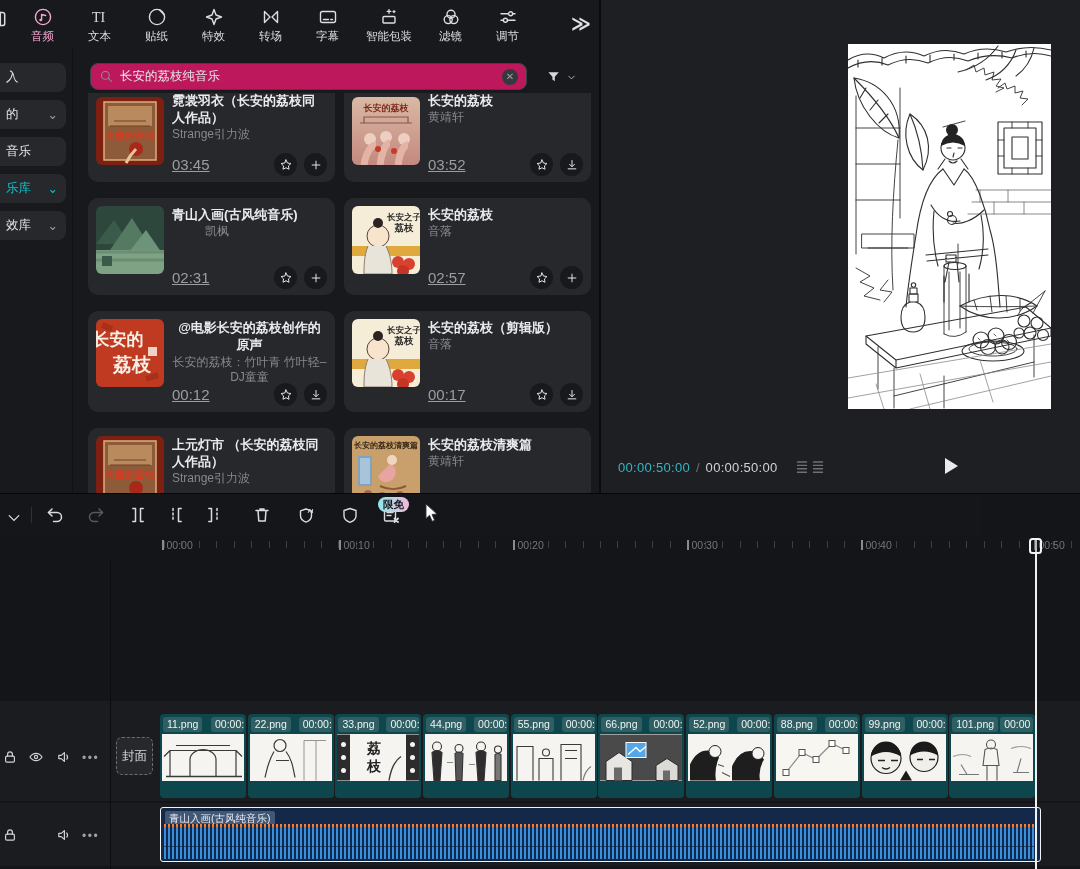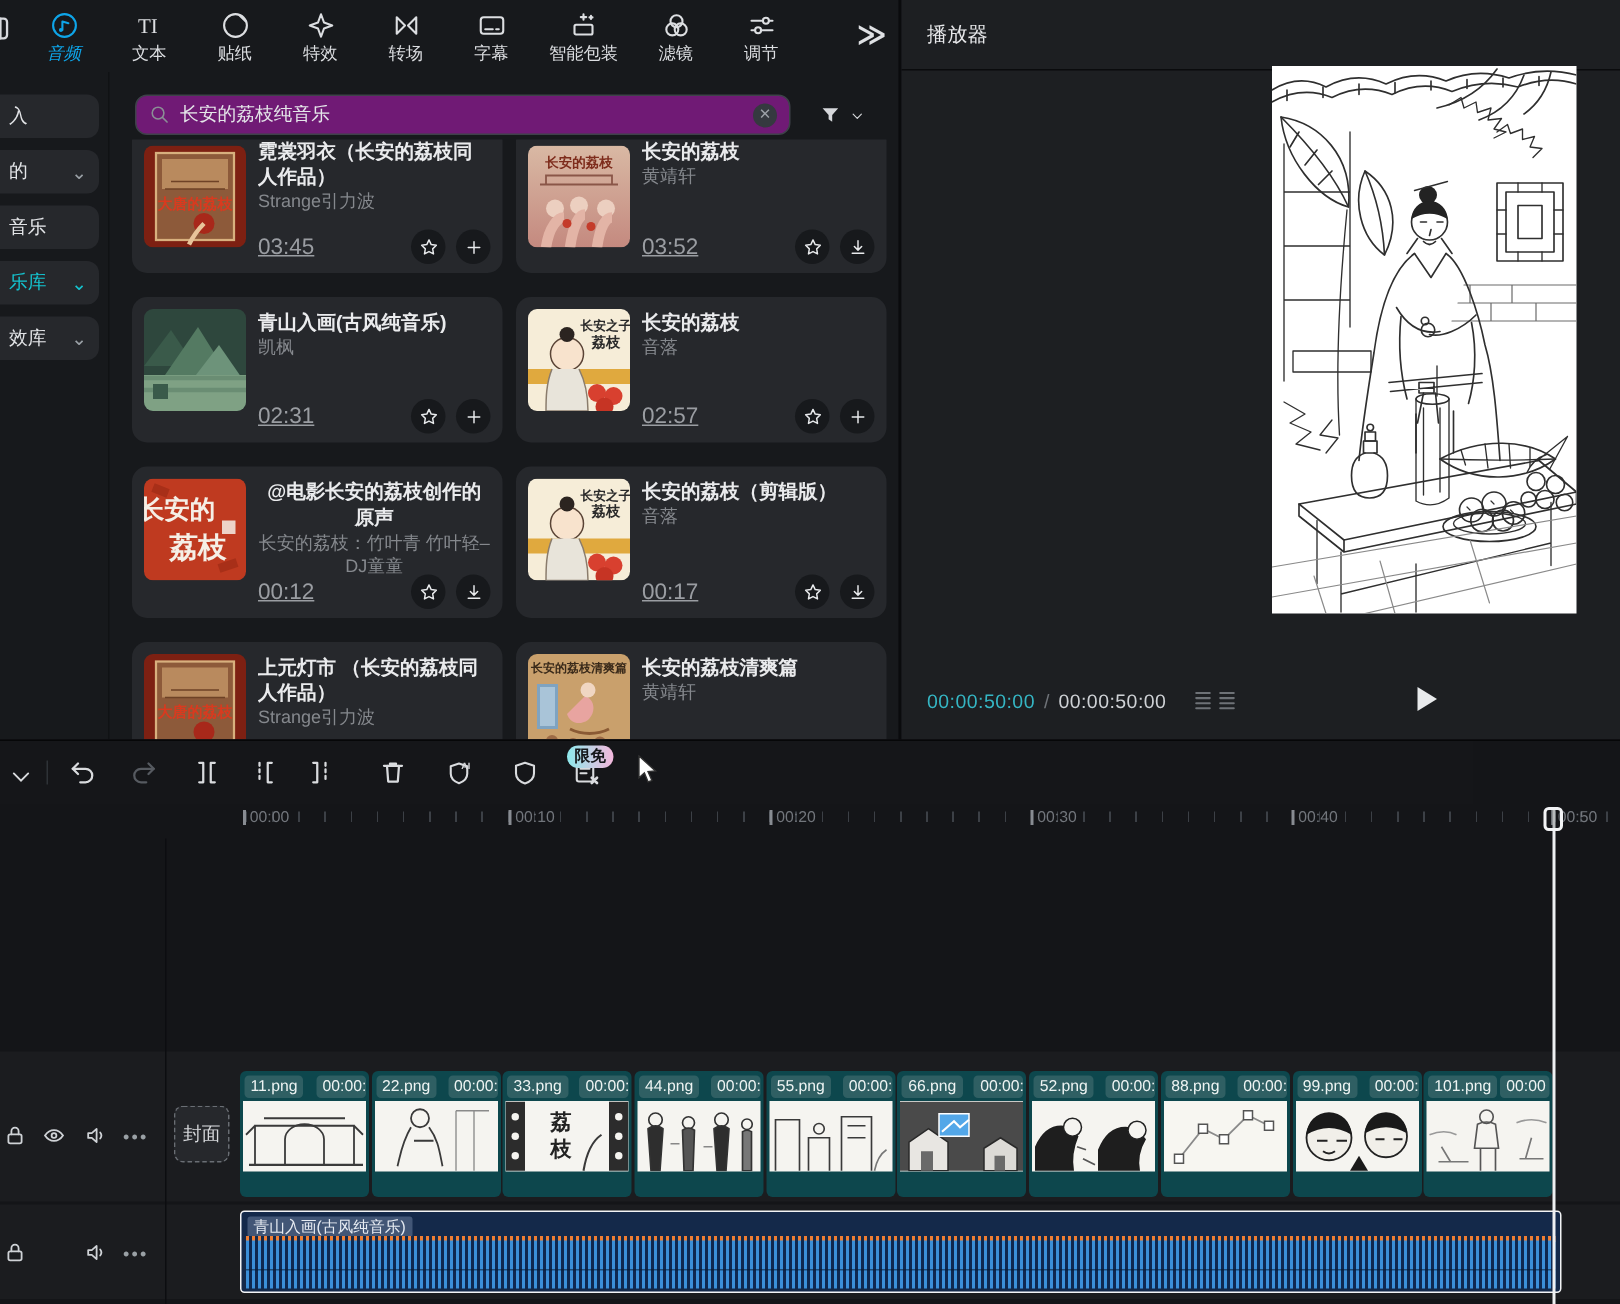--- a/index.html
+++ b/index.html
@@ -12,33 +12,33 @@
   #panel-gap { position:absolute; left:599px; top:0; width:2px; height:493px; background:#0a0b0d; }
 
   
   #tabbar { position:absolute; left:0; top:0; width:599px; height:48px; display:flex; align-items:center; background:#17191c; }
   .tab-cut { width:14px; height:44px; overflow:hidden; position:relative; color:#d8dade; }
   .tab-cut svg { position:absolute; left:-14px; top:6px; }
   .tab { width:57px; height:44px; display:flex; flex-direction:column; align-items:center; justify-content:center; gap:3px;
     color:#dcdee1; cursor:pointer; }
   .tab.wide { width:66px; }
   .tab .tlabel { font-size:11.5px; line-height:12px; white-space:nowrap; }
-  .tab.active { color:#0ea5e9;font-style:italic; }
+  .tab.active { color:#f9a8d4; }
   #toolbar-expand { position:absolute; right:10px; top:12px; font-size:19px; font-weight:bold; color:#dfe1e4; letter-spacing:-2px; cursor:pointer; }
 
   
   .side-item { position:absolute; left:-18px; width:84px; height:29px; background:#26282c; border-radius:8px;
     display:flex; align-items:center; padding-left:24px; font-size:12.5px; color:#e3e5e8; cursor:pointer; }
   .side-item .chev { position:absolute; right:8px; color:#9aa0a6; }
   .side-item.active { color:#14c3cf; }
   .side-item.active .chev { color:#14c3cf; }
   #side-divider { position:absolute; left:72px; top:48px; width:1px; height:445px; background:#101214; }
 
   
-  #search-box { position:absolute; left:90px; top:63px; width:437px; height:27px; background:#701a75;
+  #search-box { position:absolute; left:90px; top:63px; width:437px; height:27px; background:#be185d;
     border:1px solid #3e4249; border-radius:8px; display:flex; align-items:center; padding:0 8px; gap:6px; }
   #search-input { flex:1; background:transparent; border:none; outline:none; color:#e4e6e9; font-size:12.5px;
     font-family:inherit; }
   #search-clear { width:16px; height:16px; border-radius:50%; background:#35393f; color:#9ca1a7; display:flex;
     align-items:center; justify-content:center; font-size:10px; cursor:pointer; flex:0 0 auto; }
   #filter-btn { position:absolute; left:546px; top:65px; width:42px; height:24px; display:flex; align-items:center;
     gap:4px; color:#d6d8db; cursor:pointer; }
 
   
   #cards { position:absolute; left:85px; top:93px; width:514px; height:400px; overflow:hidden; }
@@ -305,21 +305,21 @@
             <rect width="68" height="68" fill="#2e473d"></rect>
             <path d="M0 38 18 14l16 24z" fill="#3a5a4a"></path>
             <path d="M14 44 36 12l20 32z" fill="#547a62"></path>
             <path d="M30 50 50 24l18 26z" fill="#6d937a"></path>
             <rect y="44" width="68" height="24" fill="#7fa184"></rect>
             <path d="M0 46h68M0 54h68" stroke="#5d8168" stroke-width="3" opacity=".6"></path>
             <rect x="6" y="50" width="10" height="10" fill="#3a5a4a"></rect>
           </svg>
       </div>
       <div class="title">青山入画(古风纯音乐)</div>
-      <div class="artist" style="top:26px;">凯枫</div>
+      <div class="artist" style="top:26px;margin-left:33px;">凯枫</div>
       <div class="dur">02:31</div>
       <div class="cbtns">
         <div class="cbtn">
             <svg class="ic" width="14" height="14" viewBox="0 0 20 20">
               <path d="M10 2.8l2.1 4.4 4.9.7-3.5 3.4.8 4.8-4.3-2.2-4.3 2.2.8-4.8L3 7.9l4.9-.7z"></path>
             </svg>
           </div>
         <div class="cbtn">
             <svg class="ic" width="14" height="14" viewBox="0 0 20 20">
               <path d="M10 4.5v11M4.5 10h11"></path>
@@ -447,23 +447,20 @@
           </svg>
       </div>
       <div class="title">长安的荔枝清爽篇</div>
       <div class="artist" style="top:26px;">黄靖轩</div>
     </div>
   </div>
 </section>
 <div id="panel-gap"></div>
 
 <section id="player">
-  <div id="player-header">
-    <span>播放器</span>
-  </div>
 
   <div id="preview">
     <svg width="203" height="365" viewBox="0 0 203 365" stroke="#2f2f2f" stroke-width="1.1" fill="none" stroke-linecap="round" stroke-linejoin="round">
 
       <path d="M0 16 Q18 5 36 14 Q56 3 76 12 Q96 2 116 10 Q136 1 158 8 Q180 0 203 6"></path>
       <path d="M0 24 Q20 13 40 21 Q60 11 80 19 Q100 9 120 17 Q142 8 164 14 Q184 6 203 12"></path>
       <path d="M10 16v7M34 14v7M58 12v7M82 11v7M106 10v6M130 9v6M154 8v6M178 7v6"></path>
 
       <path d="M150 2q-14 20-40 26M168 6q-8 22-30 30M186 4q-4 18-18 28"></path>
       <path d="M118 26l8-5 2 7 8-4 1 7 9-3-2 8 9-1-5 7 8 2-8 4" stroke-width="0.9"></path>

